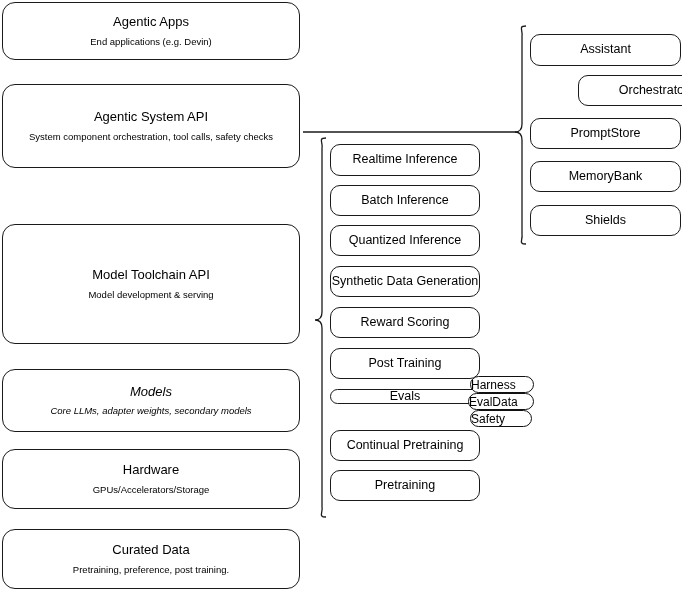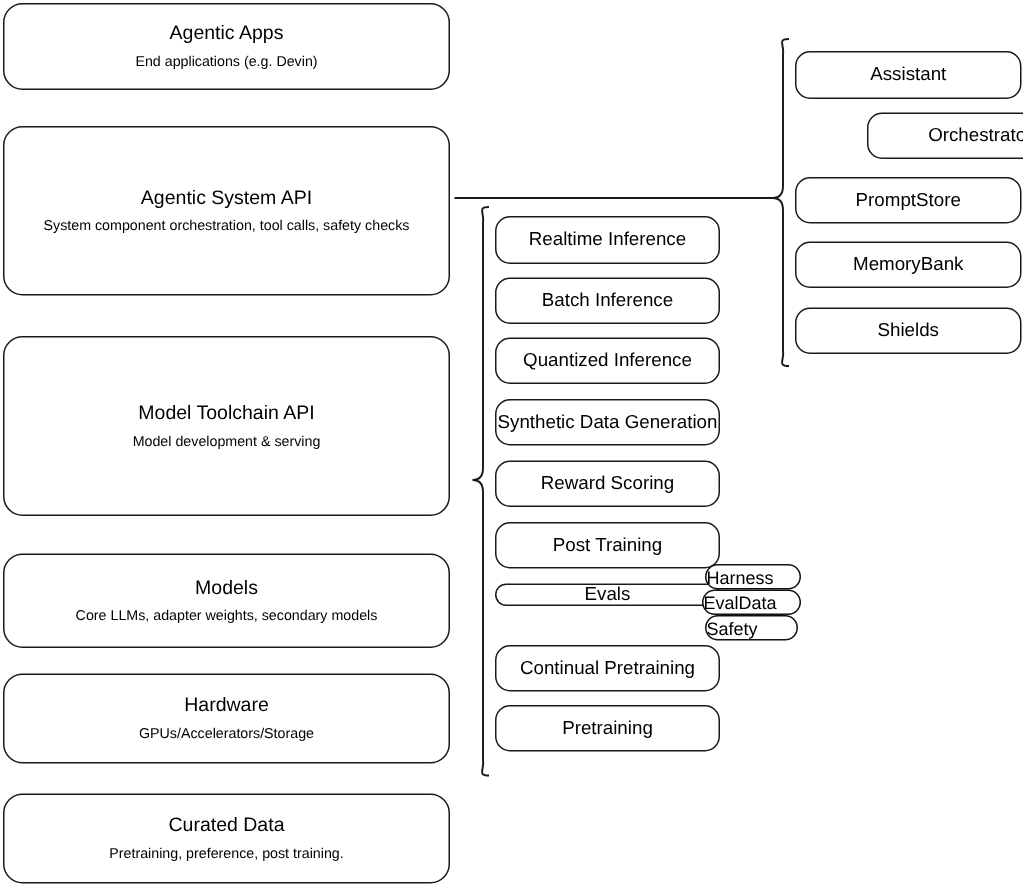--- a/index.html
+++ b/index.html
@@ -85,31 +85,31 @@
 </head>
 <body>
 
 <div id="stage">
 
   <div class="node layer" style="left:2px; top:2px; width:298px; height:58px;">
     <div class="title">Agentic Apps</div>
     <div class="sub">End applications (e.g. Devin)</div>
   </div>
 
-  <div class="node layer" style="left:2px; top:84px; width:298px; height:113px;">
+  <div class="node layer" style="left:2px; top:84px; width:298px; height:84px;">
     <div class="title">Agentic System API</div>
     <div class="sub">System component orchestration, tool calls, safety checks</div>
   </div>
 
   <div class="node layer" style="left:2px; top:224px; width:298px; height:120px;">
     <div class="title">Model Toolchain API</div>
     <div class="sub">Model development &amp; serving</div>
   </div>
 
-  <div class="node layer" style="left:2px; top:369px; width:298px; height:63px;">
+  <div class="node layer" style="left:2px; top:369px; width:298px; height:63px;font-style:italic;">
     <div class="title">Models</div>
     <div class="sub">Core LLMs, adapter weights, secondary models</div>
   </div>
 
   <div class="node layer" style="left:2px; top:449px; width:298px; height:60px;">
     <div class="title">Hardware</div>
     <div class="sub">GPUs/Accelerators/Storage</div>
   </div>
 
   <div class="node layer" style="left:2px; top:529px; width:298px; height:60px;">

